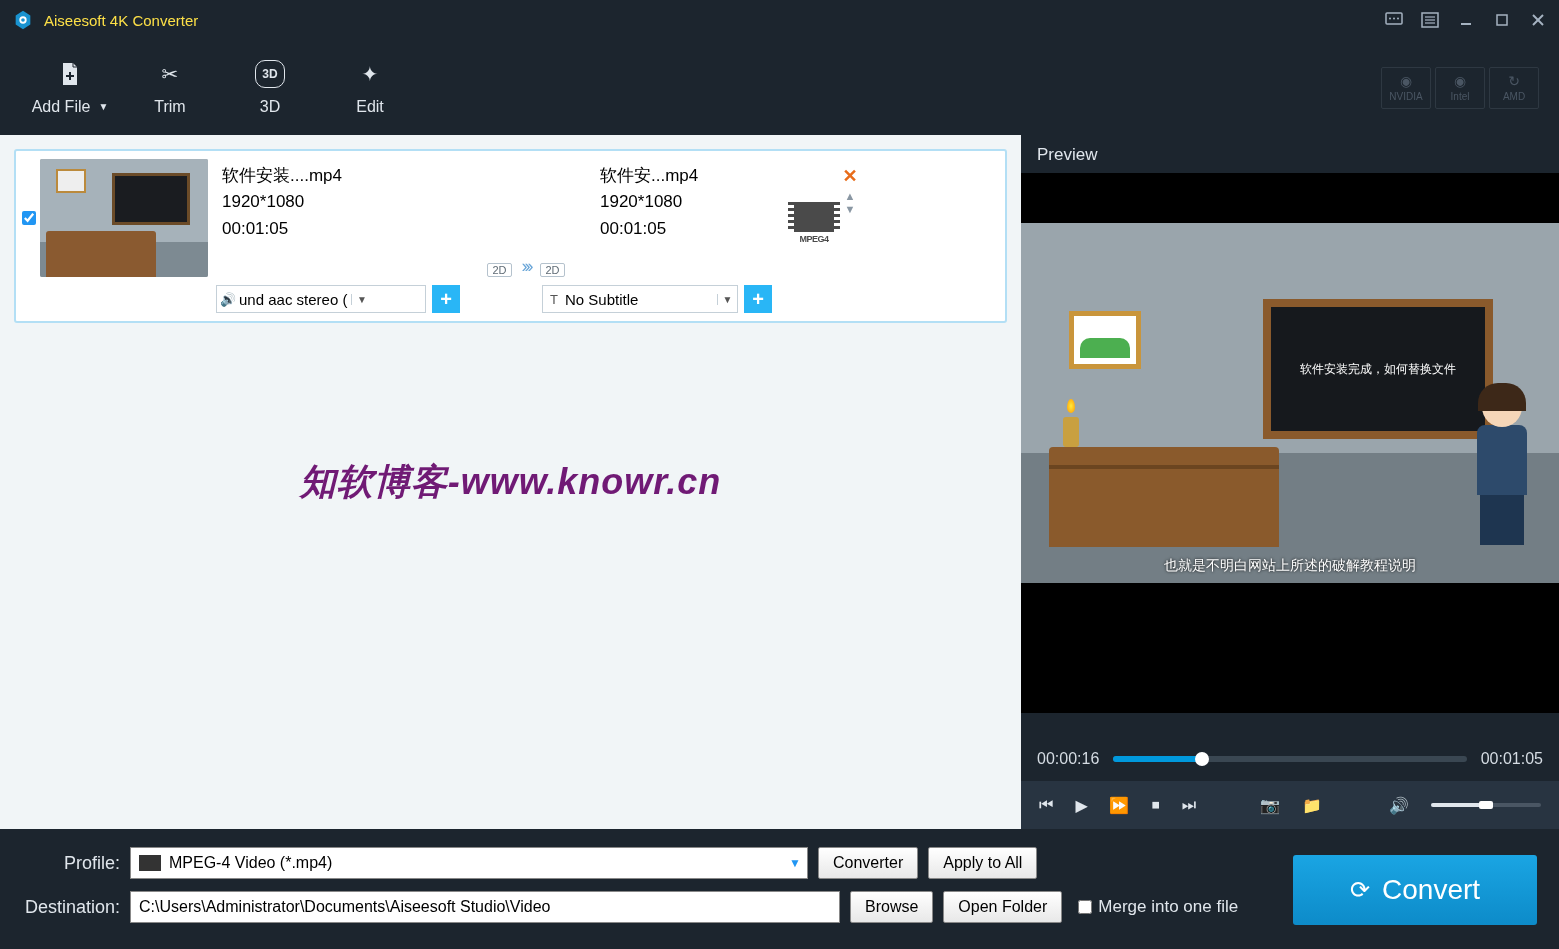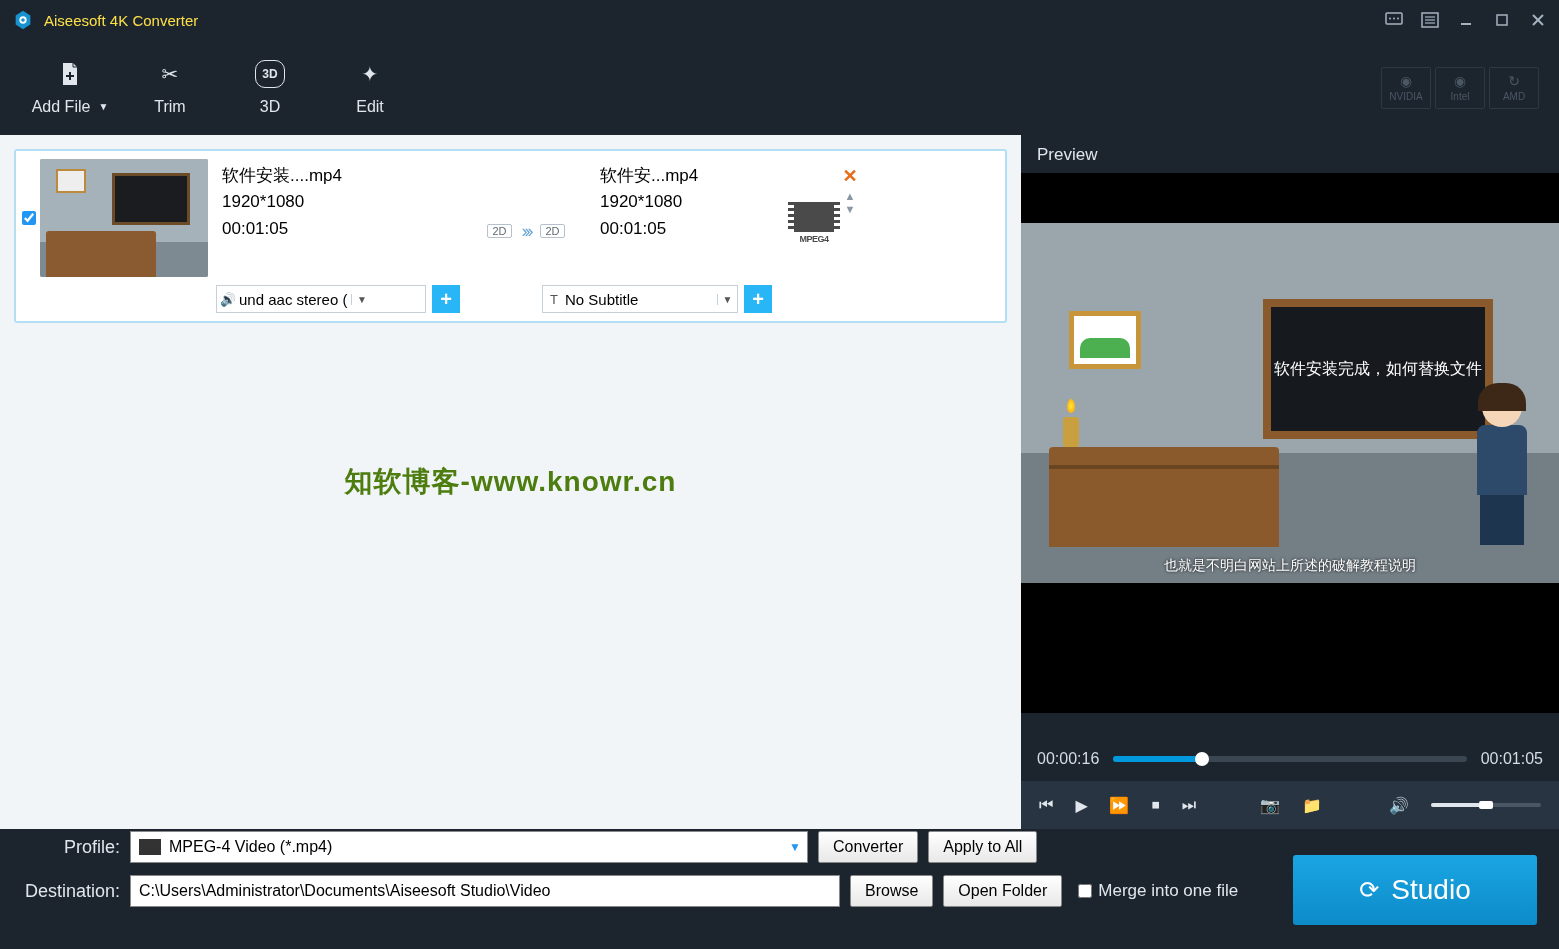--- a/index.html
+++ b/index.html
@@ -22,44 +22,44 @@
     .file-list { flex: 1; background: #f1f5f7; padding: 14px; position: relative; }
     .file-item { background: #fff; border: 2px solid #b3dff5; border-radius: 3px; display: flex; padding: 8px 10px 8px 6px; gap: 10px; }
     .file-check { display: flex; align-items: center; padding-right: 4px; }
     .file-check input { accent-color: #2196f3; width: 14px; height: 14px; }
     .thumb { width: 168px; height: 118px; background: #9aa6ad; border-radius: 2px; position: relative; overflow: hidden; flex-shrink: 0; }
     .thumb-scene { position:absolute; inset:0; background: linear-gradient(#a6b2ba 0 70%, #7d8a92 70% 100%); }
     .thumb-board { position:absolute; top:14px; right:18px; width:78px; height:52px; background:#1a1c20; border:3px solid #6b4b28; }
     .thumb-desk { position:absolute; bottom:0; left:6px; width:110px; height:46px; background:#8a5a30; border-radius:3px 3px 0 0; }
     .thumb-frame { position:absolute; top:10px; left:16px; width:30px; height:24px; background:#eee; border:2px solid #bb8a3c; }
     .src-info { flex: 0 0 230px; color: #000; font-size: 17px; line-height: 1.55; padding-top: 4px; }
-    .mid-arrows { flex: 0 0 148px; display: flex; align-items: center; justify-content: center; gap: 10px; padding-top: 26px; color: #6aa6d8; }
+    .mid-arrows { flex: 0 0 148px; display: flex; align-items: flex-end; justify-content: center; gap: 10px; padding-top: 26px; color: #6aa6d8; }
     .badge2d { display: inline-block; border: 1px solid #b5c2cd; padding: 0 4px; font-size: 11px; color: #5f6b75; background: #fff; border-radius: 2px; }
     .arrow-mid { color: #6aa6d8; font-size: 18px; letter-spacing: -3px; }
     .dst-info { flex: 0 0 190px; color: #000; font-size: 17px; line-height: 1.55; padding-top: 4px; }
     .fmt-icon { flex: 0 0 48px; display:flex; flex-direction:column; align-items:center; justify-content:center; padding-top: 10px; }
     .fmt-icon .film { width:40px; height:30px; background:#4a4a4a; position:relative; }
     .fmt-icon .film::before, .fmt-icon .film::after { content:''; position:absolute; top:0; bottom:0; width:6px; background: repeating-linear-gradient(#4a4a4a 0 3px, #fff 3px 6px); }
     .fmt-icon .film::before { left:-6px; } .fmt-icon .film::after { right:-6px; }
     .fmt-icon .fmt-label { font-size:9px; color:#4a4a4a; margin-top:2px; letter-spacing:-0.5px; font-weight:bold;}
     .item-controls { flex: 0 0 24px; display: flex; flex-direction: column; gap: 6px; padding-top: 6px; align-items:center;}
     .item-controls .close-x { color: #e86c1a; font-size: 18px; font-weight: bold; cursor:pointer;}
     .item-controls .reorder { color: #8a97a3; font-size: 11px; line-height:0.6; cursor:pointer;}
     .dropdown-row { display: flex; gap: 6px; margin-top: 8px; padding-left: 194px; align-items:center;}
     .select-box { display:flex; align-items:center; background:#fff; border:1px solid #c5d0d8; height:28px; font-size:15px; color:#000; }
     .select-box .sel-icon { width:22px; text-align:center; font-size:13px; color:#555; }
     .select-box .sel-text { padding-right:4px; }
     .select-box .sel-caret { width:20px; border-left:1px solid #c5d0d8; text-align:center; font-size:10px; color:#555;}
     .plus-btn { width:28px; height:28px; background:#29b6f6; color:#fff; display:flex; align-items:center; justify-content:center; font-size:20px; font-weight:bold; cursor:pointer; }
-    .watermark { position:absolute; top:50%; left:50%; transform:translate(-50%,-50%); color:#4d7c0f; font-size:28px; font-weight:bold; letter-spacing:1px;}
+    .watermark { position:absolute; top:50%; left:50%; transform:translate(-50%,-50%); color:#701a75; font-size:36px; font-weight:bold; font-style:italic; letter-spacing:1px;}
     .preview-panel { width: 538px; background: #1c252e; display:flex; flex-direction:column; }
     .preview-header { padding: 10px 16px 8px; color:#e0e6ec; font-size:17px; }
     .preview-video { flex:1; background:#000; margin:0; display:flex; align-items:center; justify-content:center; position:relative; overflow:hidden;}
     .pv-scene { width:100%; height:360px; background:linear-gradient(#9aa5ac 0 64%, #737e85 64% 100%); position:relative; margin-top:-80px;}
-    .pv-board { position:absolute; top:76px; right:66px; width:230px; height:140px; background:#16191d; border:8px solid #8a5a2c; display:flex; align-items:center; justify-content:center; color:#fff; font-size:16px; padding:0;}
+    .pv-board { position:absolute; top:76px; right:66px; width:230px; height:140px; background:#16191d; border:8px solid #8a5a2c; display:flex; align-items:center; justify-content:center; color:#fff; font-size:12px; padding:0;}
     .pv-frame { position:absolute; top:88px; left:48px; width:72px; height:58px; background:#fff; border:5px solid #c9953b;}
     .pv-frame::after{content:'';position:absolute;bottom:6px;left:6px;right:6px;height:20px;background:#4caf50;border-radius:10px 10px 0 0;}
     .pv-desk { position:absolute; bottom:36px; left:28px; width:230px; height:100px; background:#8a5a2c; border-radius:4px 4px 0 0;}
     .pv-desk::after{content:'';position:absolute;top:18px;left:0;right:0;height:4px;background:#6b4520;}
     .pv-candle{position:absolute;bottom:136px;left:42px;width:16px;height:30px;background:#c9a040;border-radius:3px;}
     .pv-candle::before{content:'';position:absolute;top:-18px;left:4px;width:8px;height:14px;background:radial-gradient(#ffeb3b,#ff9800);border-radius:50% 50% 50% 50% / 60% 60% 40% 40%;}
     .pv-person { position:absolute; bottom:36px; right:22px; width:70px; height:160px;}
     .pv-head{width:40px;height:40px;background:#f5d6b8;border-radius:50%;margin:0 auto;position:relative;}
     .pv-hair{position:absolute;top:-4px;left:-4px;right:-4px;height:28px;background:#3d2818;border-radius:20px 20px 0 0;}
     .pv-body{width:50px;height:70px;background:#2d4a6b;margin:0 auto;border-radius:8px 8px 0 0;margin-top:-2px;}
@@ -68,21 +68,21 @@
     .progress-bar { height:44px; display:flex; align-items:center; padding:0 16px; gap:14px; background:#1c252e; color:#d5dce3; font-size:16px;margin-top:24px;}
     .pb-track { flex:1; height:6px; background:#3a4752; border-radius:3px; position:relative;}
     .pb-fill { position:absolute; left:0; top:0; bottom:0; width:25%; background:#0099dd; border-radius:3px;}
     .pb-thumb { position:absolute; left:25%; top:50%; transform:translate(-50%,-50%); width:14px; height:14px; background:#fff; border-radius:50%;}
     .play-controls { height:48px; background:#283441; display:flex; align-items:center; padding:0 18px; gap:22px; color:#e0e6ec;}
     .pc-btn { cursor:pointer; font-size:16px;}
     .pc-gap { flex:1; }
     .vol-track { width:110px; height:4px; background:#4a5663; position:relative; border-radius:2px;}
     .vol-fill { position:absolute; left:0; top:0; bottom:0; width:50%; background:#e0e6ec; border-radius:2px;}
     .vol-thumb { position:absolute; left:50%; top:50%; transform:translate(-50%,-50%); width:14px; height:8px; background:#fff; border-radius:2px;}
-    .bottom-bar { height:120px; background:#1c252e; padding:2px 22px 0; }
+    .bottom-bar { height:120px; background:#1c252e; padding:18px 22px 0; }
     .bb-row { display:flex; align-items:center; gap:10px; margin-bottom:12px;}
     .bb-label { width:98px; text-align:right; color:#e0e6ec; font-size:18px;}
     .bb-input { height:32px; background:#fff; border:1px solid #888; display:flex; align-items:center; padding:0 8px; color:#000; font-size:16px;}
     .bb-input.profile { width:678px; position:relative;}
     .bb-input.dest { width:710px;}
     .bb-input .fmt-mini { width:22px; height:16px; background:#333; margin-right:8px; display:inline-block;}
     .bb-input .dd-caret { position:absolute; right:6px; color:#2196f3; font-size:12px;}
     .bb-btn { height:32px; background:linear-gradient(#fff,#e8e8e8); border:1px solid #888; padding:0 14px; color:#000; font-size:16px; display:flex; align-items:center; cursor:pointer; border-radius:2px;}
     .merge-check { display:flex; align-items:center; gap:6px; color:#e0e6ec; font-size:17px; margin-left:6px;}
     .merge-check input{width:14px;height:14px;}
@@ -312,15 +312,15 @@
     <div class="bb-btn">
         <span>Open Folder</span>
       </div>
     <label class="merge-check">
       <input type="checkbox" style="">
         <span>Merge into one file</span>
     </label>
   </div>
   <div class="convert-btn">
     <span class="sync-icon">⟳</span>
-    <span>Studio</span>
+    <span>Convert</span>
   </div>
 </div>
 
 </body></html>

